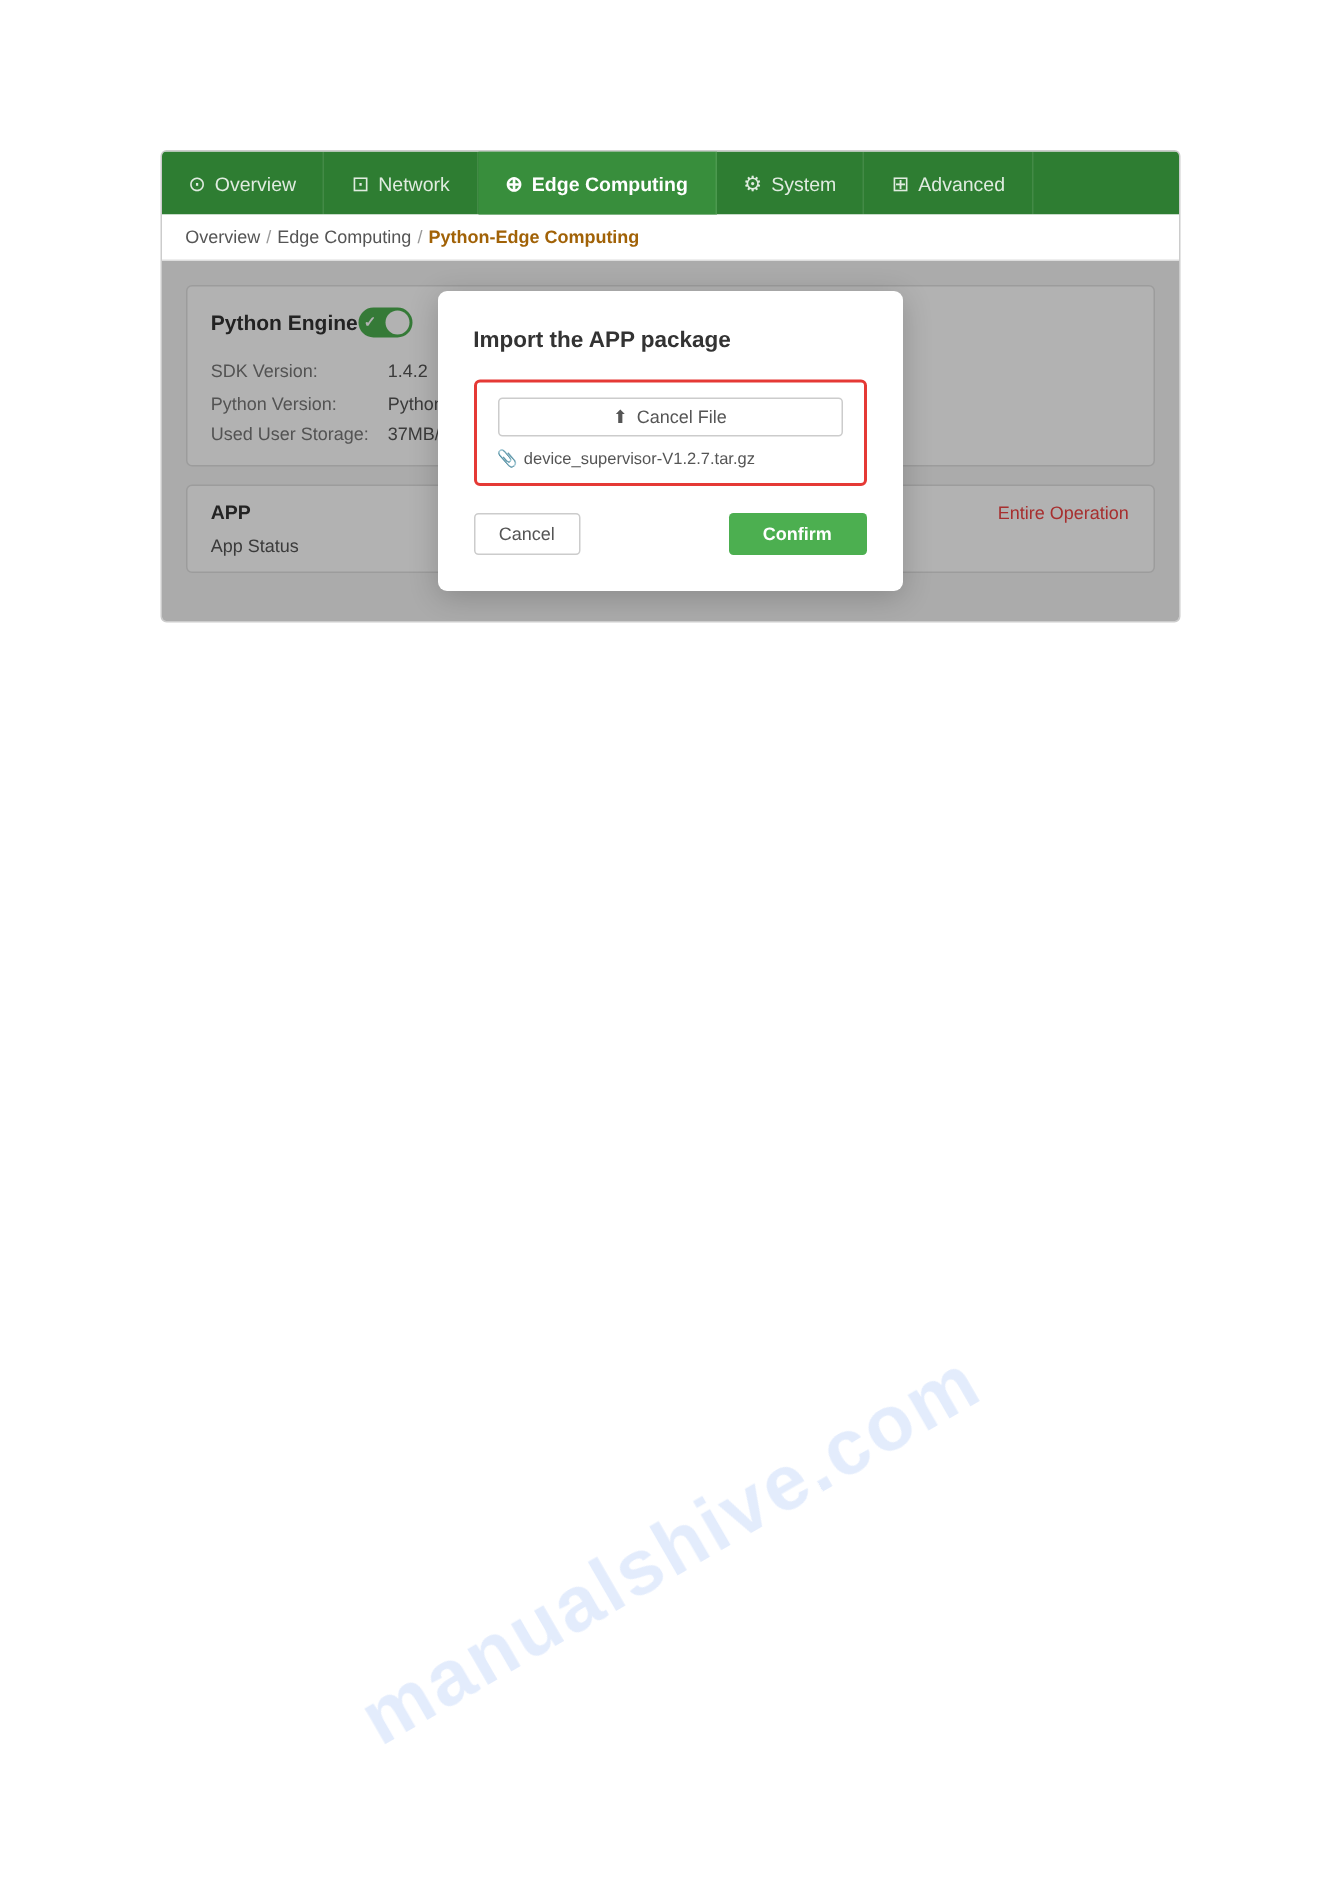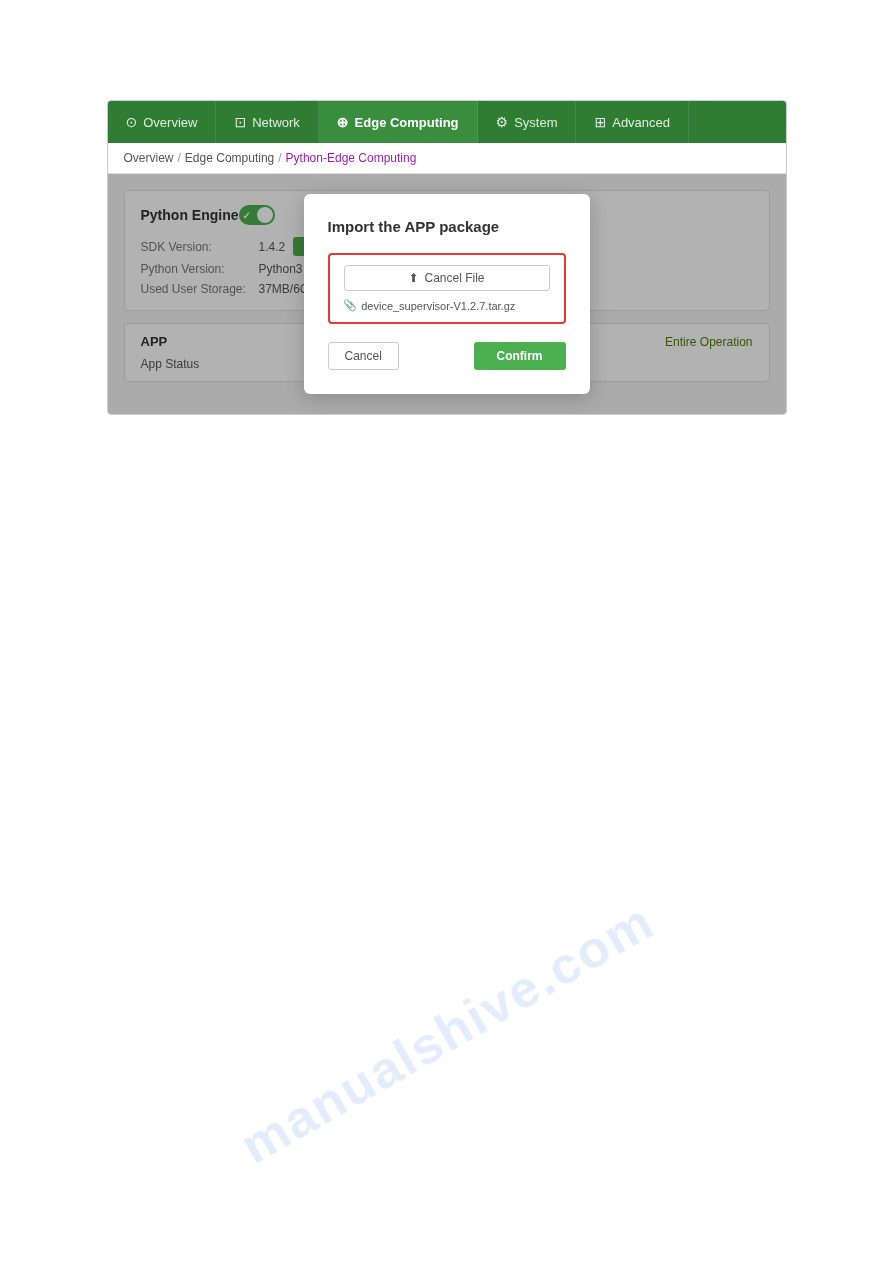--- a/index.html
+++ b/index.html
@@ -71,22 +71,22 @@
       align-items: center;
       gap: 4px;
     }
 
     .breadcrumb a {
       color: #555;
       text-decoration: none;
     }
 
     .breadcrumb .current {
-      color: #a21caf;
-      font-weight: 400;
+      color: #a16207;
+      font-weight: 700;
     }
 
     .breadcrumb-sep {
       color: #999;
     }
 
     
     .main-content {
       background: #f5f5f5;
       padding: 16px;
@@ -211,21 +211,21 @@
       display: flex;
       align-items: center;
       justify-content: center;
       z-index: 10;
     }
 
     .modal {
       background: #fff;
       border-radius: 6px;
       padding: 24px;
-      width: 286px;
+      width: 310px;
       box-shadow: 0 4px 20px rgba(0,0,0,0.2);
     }
 
     .modal-title {
       font-size: 15px;
       font-weight: bold;
       color: #333;
       margin-bottom: 18px;
     }
 
@@ -367,21 +367,21 @@
             <span class="engine-label">Used User Storage:</span>
             <span>37MB/6GB</span>
             <span>1%</span>
           </div>
         </div>
       </div>
 
       <div class="app-card">
         <div class="app-header">
           <span class="app-title">APP</span>
-          <span style="font-size:12px;color:#4d7c0f;cursor:pointer;">Entire Operation</span>
+          <span style="font-size:12px;color:#ef4444;cursor:pointer;">Entire Operation</span>
         </div>
         <div class="app-status-label">App Status</div>
       </div>
 
       <div class="modal-overlay">
         <div class="modal">
           <div class="modal-title">Import the APP package</div>
 
           <div class="file-upload-area">
             <button class="select-file-btn">

